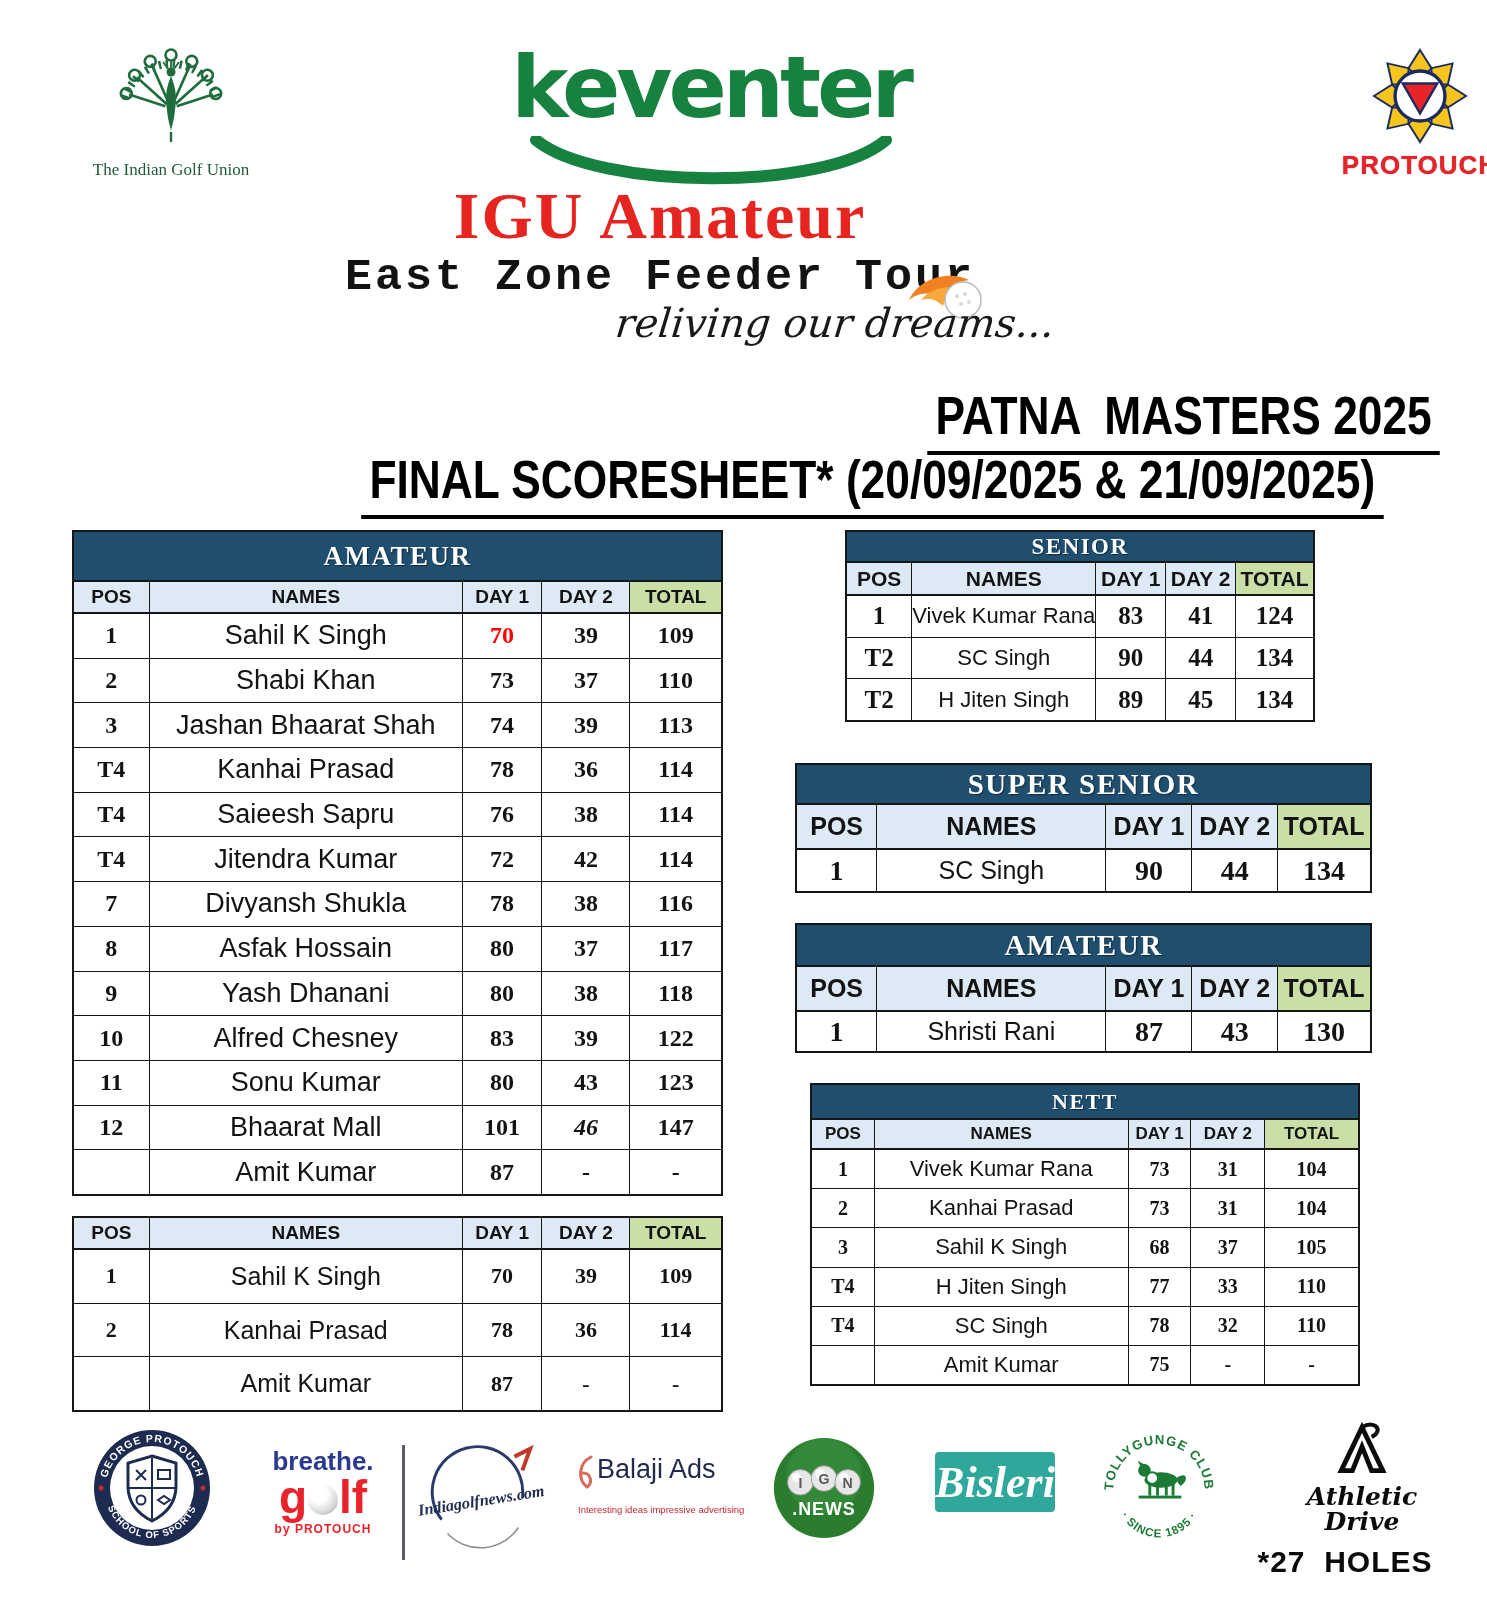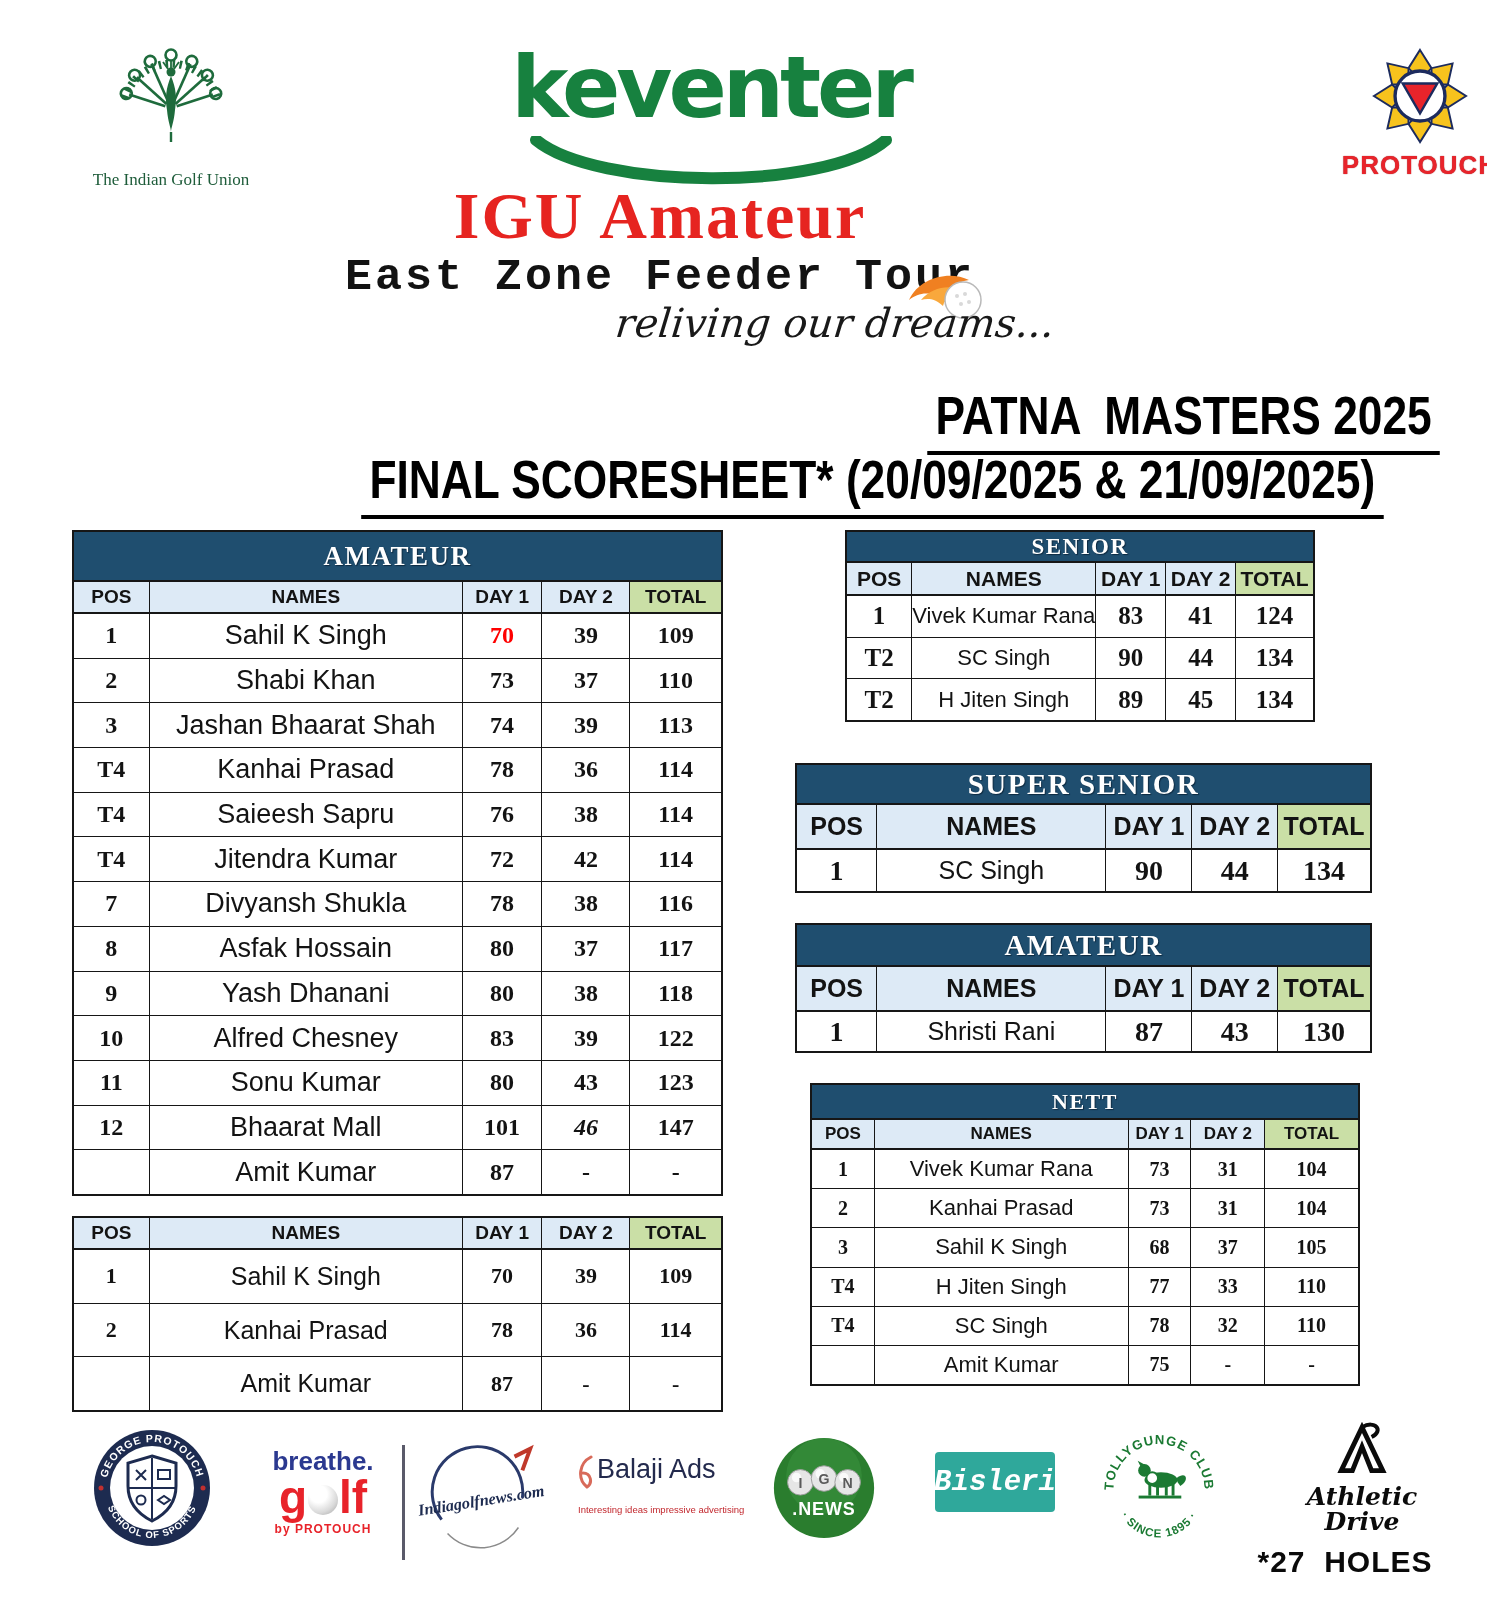--- a/index.html
+++ b/index.html
@@ -2,21 +2,21 @@
 <html><head>
 <meta charset="utf-8">
 <style>
   html,body{margin:0;padding:0;background:#fff;}
   #page{position:relative;width:1487px;height:1600px;background:#fff;overflow:hidden;
         font-family:"Liberation Sans", sans-serif;color:#131313;}
 
   
   .abs{position:absolute;}
   .igu-logo{left:86px;top:36px;width:170px;text-align:center;}
-  .igu-caption{font-family:"Liberation Serif",serif;font-size:17px;color:#1e5c3a;margin-top:18px;}
+  .igu-caption{font-family:"Liberation Serif",serif;font-size:17px;color:#1e5c3a;margin-top:8px;}
   .keventer{left:468px;top:44px;width:485px;height:150px;text-align:center;}
   .kev-text{font-family:"DejaVu Sans",sans-serif;font-weight:bold;font-size:86px;color:#17813f;
             letter-spacing:-4px;line-height:1;}
   .kev-swoosh{position:absolute;left:58px;top:92px;}
   .event-title{left:250px;top:178px;width:820px;text-align:center;
                font-family:"Liberation Serif",serif;font-weight:bold;font-size:66px;color:#e62420;letter-spacing:2px;}
   .event-subtitle{left:250px;top:252px;width:820px;text-align:center;
                font-family:Liberation Mono, monospace;font-weight:bold;font-size:45px;color:#121212;letter-spacing:3px;}
   .comet{left:905px;top:266px;}
   .tagline{left:530px;top:300px;width:610px;text-align:center;font-family:"DejaVu Serif",serif;
@@ -61,21 +61,21 @@
   .f-breathe{left:258px;top:1448px;width:130px;text-align:center;}
   .bg-line1{font-weight:bold;font-size:26px;color:#2b3990;letter-spacing:0px;line-height:1;}
   .bg-line2{font-weight:bold;font-size:46px;color:#e8232a;line-height:1;display:flex;align-items:center;justify-content:center;}
   .bg-ball{display:inline-block;width:30px;height:30px;border-radius:50%;margin:6px 1px 0;
            background:radial-gradient(circle at 35% 30%, #ffffff 0 30%, #d9d9d9 65%, #9d9d9d 100%);}
   .bg-line3{font-weight:bold;font-size:12px;color:#e8232a;margin-top:2px;letter-spacing:1px;}
   .f-divider{left:402px;top:1445px;width:2.5px;height:115px;background:#5a5a6a;}
   .f-ign{left:772px;top:1436px;}
   .f-bisleri{left:935px;top:1452px;width:120px;height:60px;background:#2fa89b;border-radius:4px;
              display:flex;align-items:center;justify-content:center;}
-  .bisleri-text{font-family:Liberation Mono, monospace;font-weight:bold;font-style:italic;font-size:29px;color:#fff;}
+  .bisleri-text{font-family:Liberation Serif, serif;font-weight:bold;font-style:italic;font-size:44px;color:#fff;}
   .f-tolly{left:1096px;top:1420px;}
   .f-athletic{left:1282px;top:1418px;width:160px;text-align:center;}
   .ath-text{font-family:"DejaVu Serif",serif;font-weight:bold;font-style:italic;font-size:25px;color:#0b0b0b;line-height:1;}
   .f-balaji{left:575px;top:1455px;width:150px;}
   .balaji-row{display:flex;align-items:flex-start;}
   .balaji-name{font-size:27px;color:#232a4d;font-weight:500;letter-spacing:0px;line-height:1.1;}
   .balaji-tag{display:flex;align-items:center;margin-top:8px;}
   .balaji-tagtext{font-size:9.5px;color:#c2272d;margin-left:3px;white-space:nowrap;}
   .f-indiagolf{left:418px;top:1436px;}
   .note{left:1230px;top:1545px;width:230px;text-align:center;font-weight:bold;font-size:30px;color:#0a0a0a;

